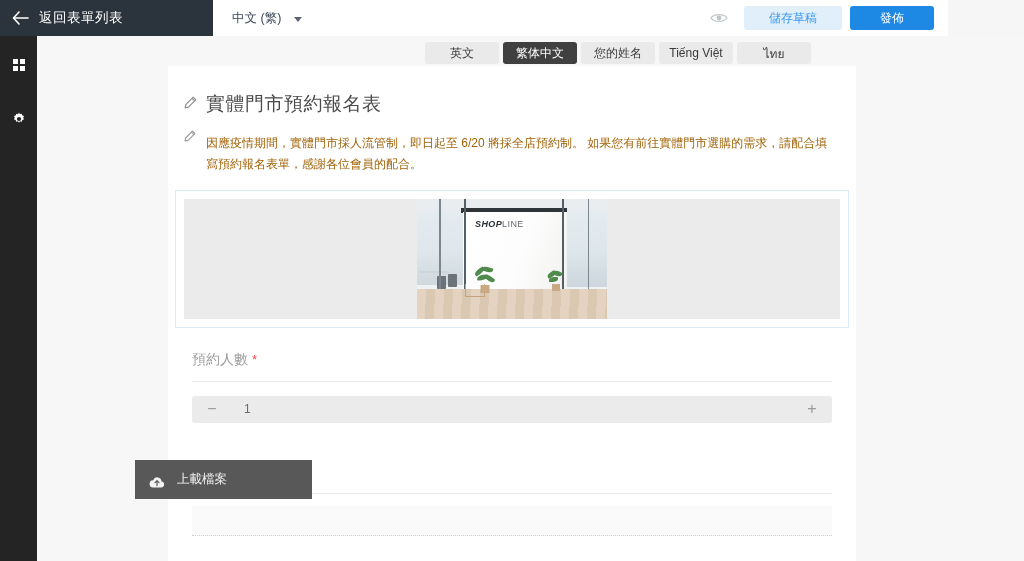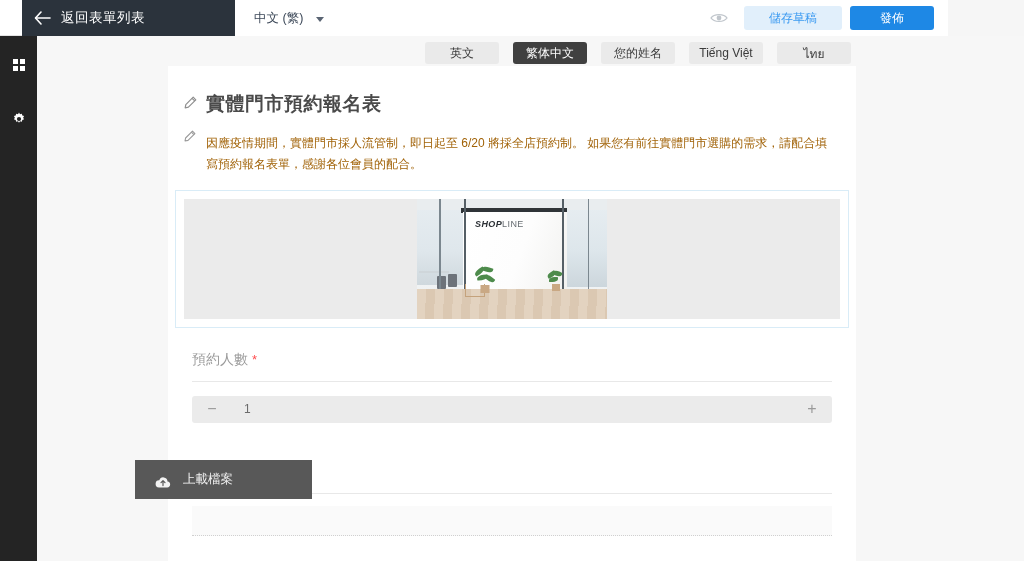--- a/index.html
+++ b/index.html
@@ -14,21 +14,20 @@
   .app { position: relative; width: 1024px; height: 561px; }
 
   
   .topbar {
     position: absolute; top: 0; left: 0;
     width: 948px; height: 36px;
     display: flex; align-items: stretch;
     background: #ffffff;
     border-bottom: 1px solid #e3e3e3;
     z-index: 30;
-    padding-left: 22px;
   }
   .topbar-left {
     width: 213px; height: 36px;
     background: #2b333c;
     display: flex; align-items: center;
     padding-left: 12px;
     flex: 0 0 213px;
   }
   .back-arrow {
     width: 17px; height: 14px;
@@ -98,21 +97,21 @@
   .canvas {
     position: absolute; top: 36px; left: 37px;
     width: 987px; height: 525px;
     background: #f7f7f7;
     overflow: hidden;
   }
 
   
   .lang-tabs {
     position: absolute; top: 6px; left: 388px;
-    display: flex; gap: 14px;
+    display: flex; gap: 4px;
   }
   .lang-tab {
     height: 22px; min-width: 74px;
     border-radius: 3px;
     background: #eaeaea; color: #3a3a3a;
     font-size: 12px;
     display: inline-flex; align-items: center; justify-content: center;
     padding: 0 10px; cursor: pointer; white-space: nowrap;
   }
   .lang-tab.active { background: #404040; color: #ffffff; }
@@ -124,21 +123,21 @@
     background: #ffffff;
   }
 
   .sheet-head { padding: 26px 24px 6px 38px; position: relative; }
   .pencil {
     position: absolute; left: 15px; top: 30px;
     width: 14px; height: 14px;
   }
   .pencil.small { top: 6px; }
   .form-title {
-    font-size: 19px; font-weight: bold; color: #4a4a4a;
+    font-size: 19px; font-weight: normal; color: #4a4a4a;
     letter-spacing: .5px; line-height: 1.3;
   }
   .desc-wrap { padding: 10px 22px 14px 38px; position: relative; }
   .form-desc {
     font-size: 12px; color: #a16207; line-height: 1.8;
   }
 
   
   .block {
     margin: 0 7px 0 7px;
@@ -222,21 +221,21 @@
     border: none; border-bottom: 1px dotted #d0d0d0;
     width: 100%;
   }
 
   
   .upload-pop {
     position: absolute; left: 98px; top: 424px;
     width: 177px; height: 39px;
     background: #585858;
     display: flex; align-items: center;
-    padding-left: 20px; gap: 12px;
+    padding-left: 14px; gap: 12px;
     z-index: 40; cursor: pointer;
   }
   .upload-pop-label { color: #f2f2f2; font-size: 12.5px; }
   .cloud { width: 16px; height: 12px; position: relative; }
 </style>
 </head>
 <body>
 
 <div class="app">
 

